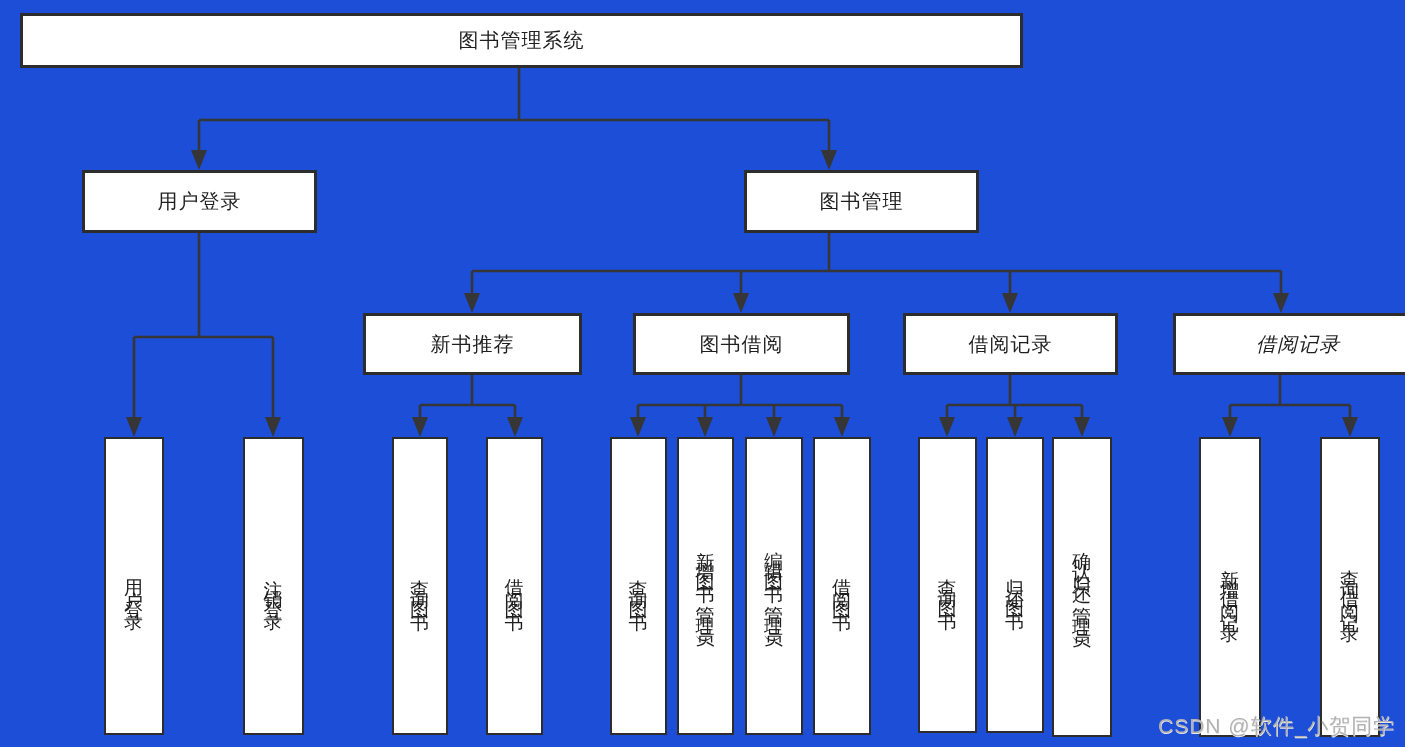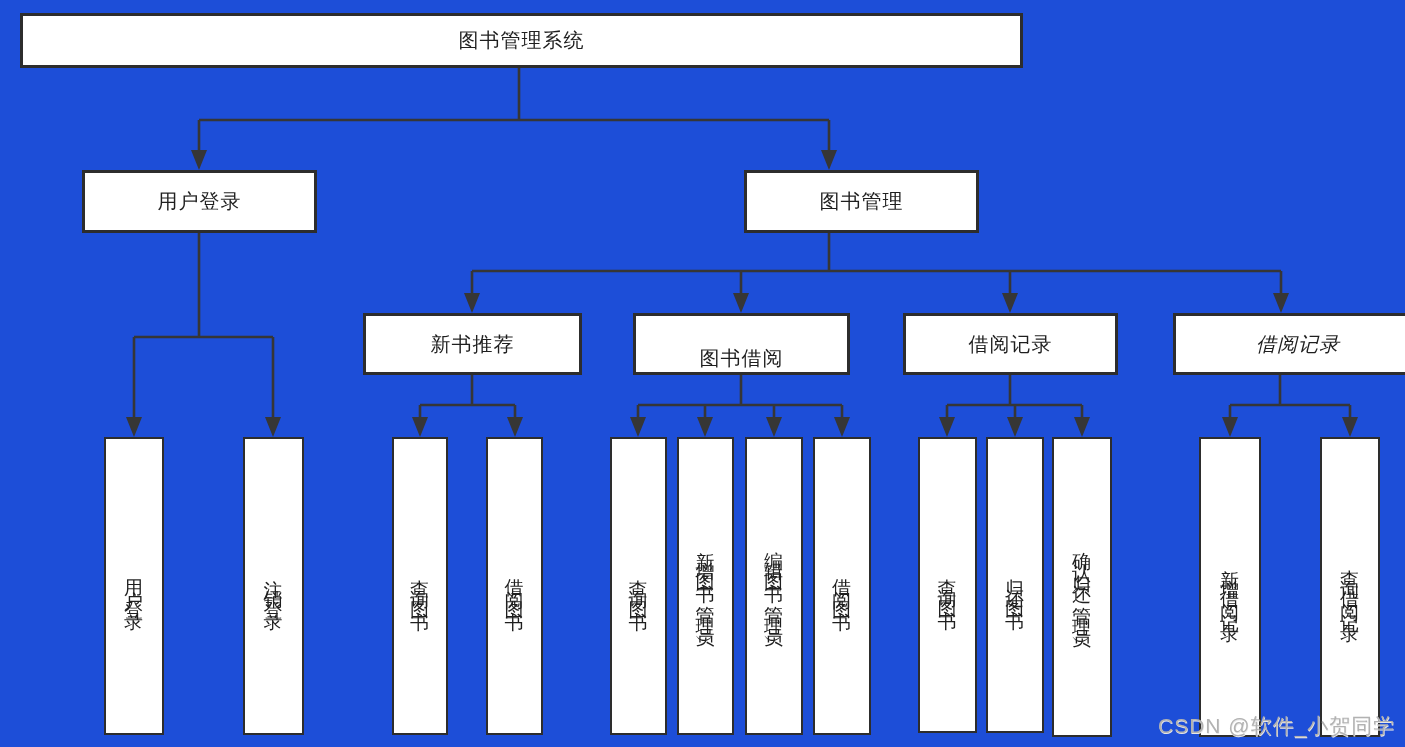--- a/index.html
+++ b/index.html
@@ -114,21 +114,21 @@
   <div class="node" style="left:82px; top:170px; width:235px; height:63px;">
     <span>用户登录</span>
   </div>
   <div class="node" style="left:744px; top:170px; width:235px; height:63px;">
     <span>图书管理</span>
   </div>
 
   <div class="node" style="left:363px; top:313px; width:219px; height:62px;">
     <span>新书推荐</span>
   </div>
-  <div class="node" style="left:633px; top:313px; width:217px; height:62px;align-items:flex-end;">
+  <div class="node" style="left:633px; top:313px; width:217px; height:62px;">
     <span>图书借阅</span>
   </div>
   <div class="node" style="left:903px; top:313px; width:215px; height:62px;">
     <span>借阅记录</span>
   </div>
   <div class="node" style="left:1173px; top:313px; width:250px; height:62px;font-style:italic;">
     <span>借阅记录</span>
   </div>
 
   <div class="vnode" style="left:104px; top:437px; width:60px; height:298px;">

